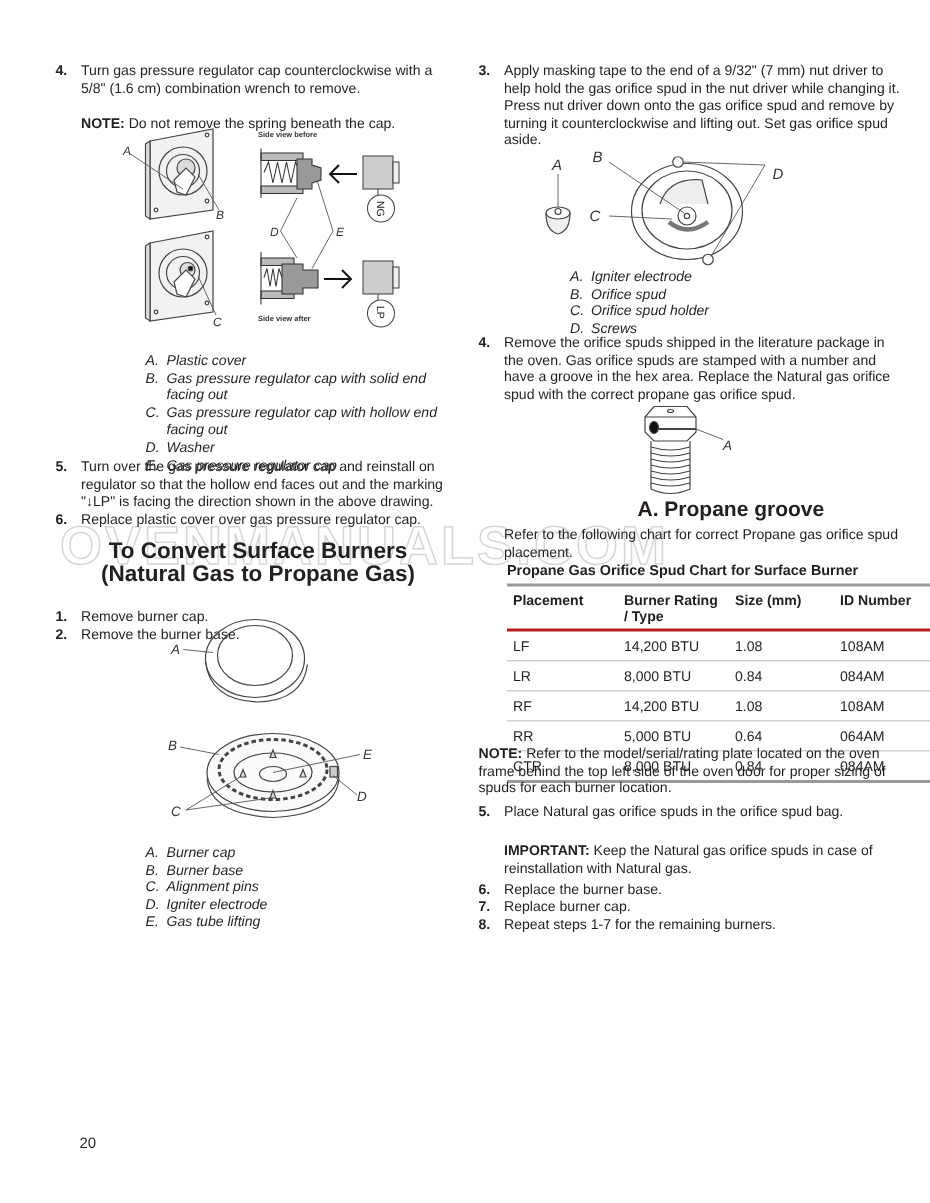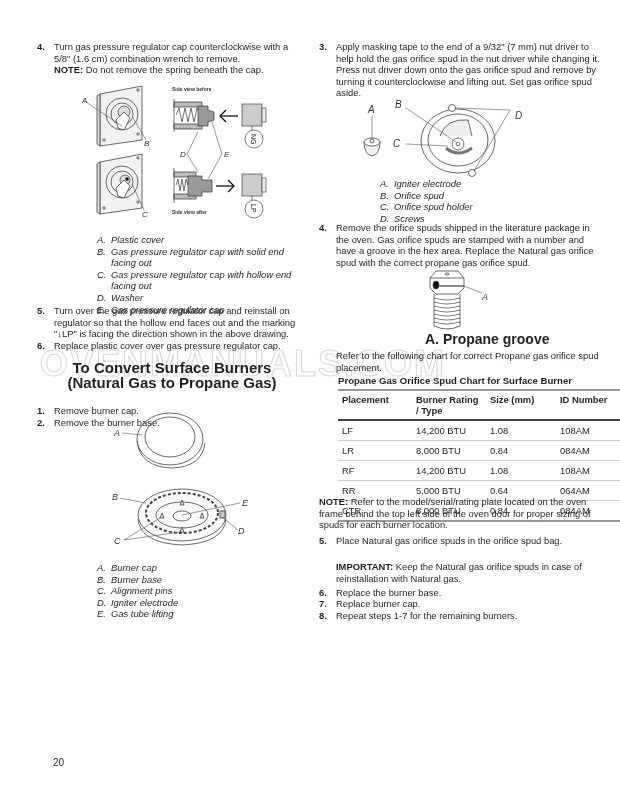--- a/index.html
+++ b/index.html
@@ -10,36 +10,36 @@
   .step { position: relative; padding-left: 17px; }
   .step .num { position: absolute; left: 0; top: 0; font-weight: bold; }
   .note-label, .imp-label { font-weight: bold; }
   .legend { font-style: italic; }
   .legend div { position: relative; padding-left: 14px; }
   .legend div .lt { position: absolute; left: 0; }
   h2 { font-size: 15px; line-height: 15px; font-weight: bold; margin: 15px; text-align: center; }
   .watermark { position: absolute; left: 40px; top: 358px; font-size: 36px; font-weight: bold; letter-spacing: 2px;
                color: transparent; -webkit-text-stroke: 1px #d6d6d6; font-family: "Liberation Sans", sans-serif; white-space: nowrap; }
   table.spud { border-collapse: collapse; width: 290px; font-size: 9.4px; }
-  table.spud th { text-align: left; font-weight: bold; vertical-align: top; padding: 3px 4px 3px 4px; line-height: 11px; border-bottom: 2px solid #404040; }
+  table.spud th { text-align: left; font-weight: bold; vertical-align: top; padding: 3px 4px 3px 4px; line-height: 11px; border-bottom: 2px solid #b91c1c; }
   table.spud td { padding: 4px 4px; border-bottom: 1px solid #cfcfcf; line-height: 11px; margin-top: 17px; }
   table.spud tr:last-child td { border-bottom: 2px solid #999; }
   .table-title { font-weight: bold; font-size: 9.6px; border-bottom: 2px solid #999; padding-bottom: 2px; width: 290px; }
   svg text { font-family: "Liberation Sans", sans-serif; }
 </style>
 </head>
 <body>
 
 <div class="watermark">OVENMANUALS.COM</div>
 
 <div class="col" style="left:37px; top:41px; width:270px;">
   <div class="step">
     <span class="num">4.</span>
     <div>Turn gas pressure regulator cap counterclockwise with a 5/8" (1.6 cm) combination wrench to remove.</div>
-    <div style="margin-top:0;">
+    <div style="margin-top:12px;">
       <span class="note-label">NOTE:</span><span> Do not remove the spring beneath the cap.</span>
     </div>
   </div>
 </div>
 
 <svg class="abs" style="left:80px; top:82px;" width="200" height="140" viewBox="0 0 200 140">
 
   <g fill="none" stroke="#444" stroke-width="0.8">
     <path d="M20 12 L62 4 L62 58 L20 64 Z" fill="#f2f2f2"></path>
     <path d="M17 14 L20 12 L20 64 L17 62 Z" fill="#ddd"></path>

